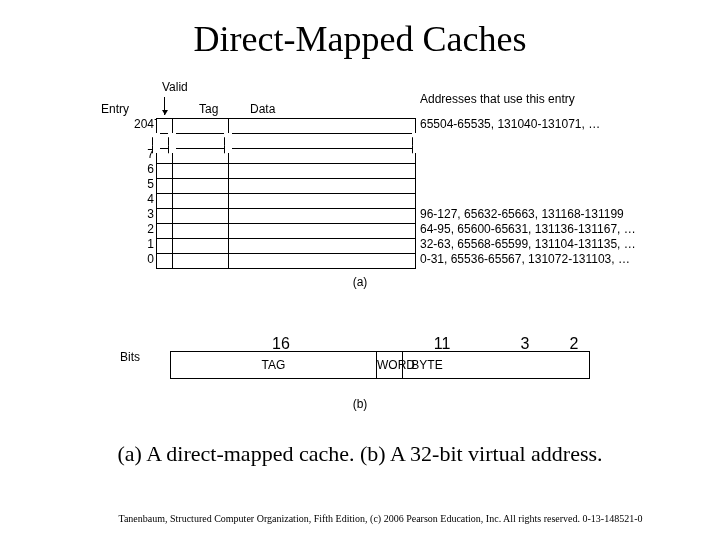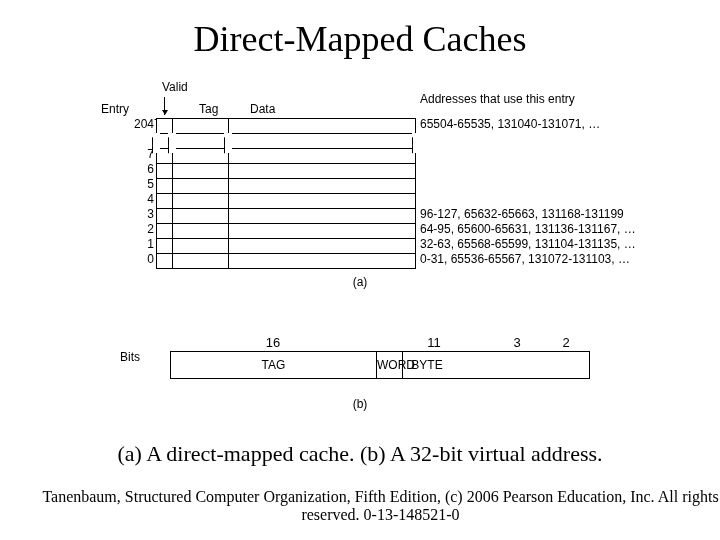--- a/index.html
+++ b/index.html
@@ -61,41 +61,41 @@
   .sub-a { position:absolute; left:0; right:0; top:205px; text-align:center; font-size:12px; }
 
   .diagram-b {
     position: relative;
     width: 500px;
     margin: 30px auto 0 auto;
     font-family: Arial, Helvetica, sans-serif;
     font-size: 12px;
   }
   .bits-lbl { position:absolute; left:10px; top:0; font-size:12px;margin-top:15px;}
-  .bits-row { position:absolute; left:60px; top:0; width:420px; display:flex; font-size:13px;}
+  .bits-row { position:absolute; left:68px; top:0; width:420px; display:flex; font-size:16px;}
   .bits-row span { text-align:center; }
   .b16 { width:206px;} .b11{width:116px;} .b3{width:50px;} .b2{width:48px;}
   .addr-box { position:absolute; left:60px; top:16px; width:420px; height:28px; border:1px solid #000; display:flex;}
   .addr-box div { border-right:1px solid #000; text-align:center; line-height:26px; font-size:12px;}
   .addr-box div:last-child{border-right:none;}
   .cTAG{width:206px;} .cLINE{width:116px;} .cWORD{width:26px;} .cBYTE{width:48px;}
   .sub-b { text-align:center; font-size:12px; padding-top:62px;}
 
   .caption {
     text-align:center;
     font-size:22px;
     font-family: "Times New Roman", Times, serif;
     margin-top: 26px;
   }
   .footer {
     position:absolute;
     bottom: 16px;
     left:0; right:0;
     text-align:center;
-    font-size:16px;
+    font-size:10px;
     font-family: "Times New Roman", Times, serif;
     margin-left: 41px;
   }
 </style>
 </head>
 <body>
 
 <div class="title">Direct-Mapped Caches</div>
 
 <div class="diagram-a">

